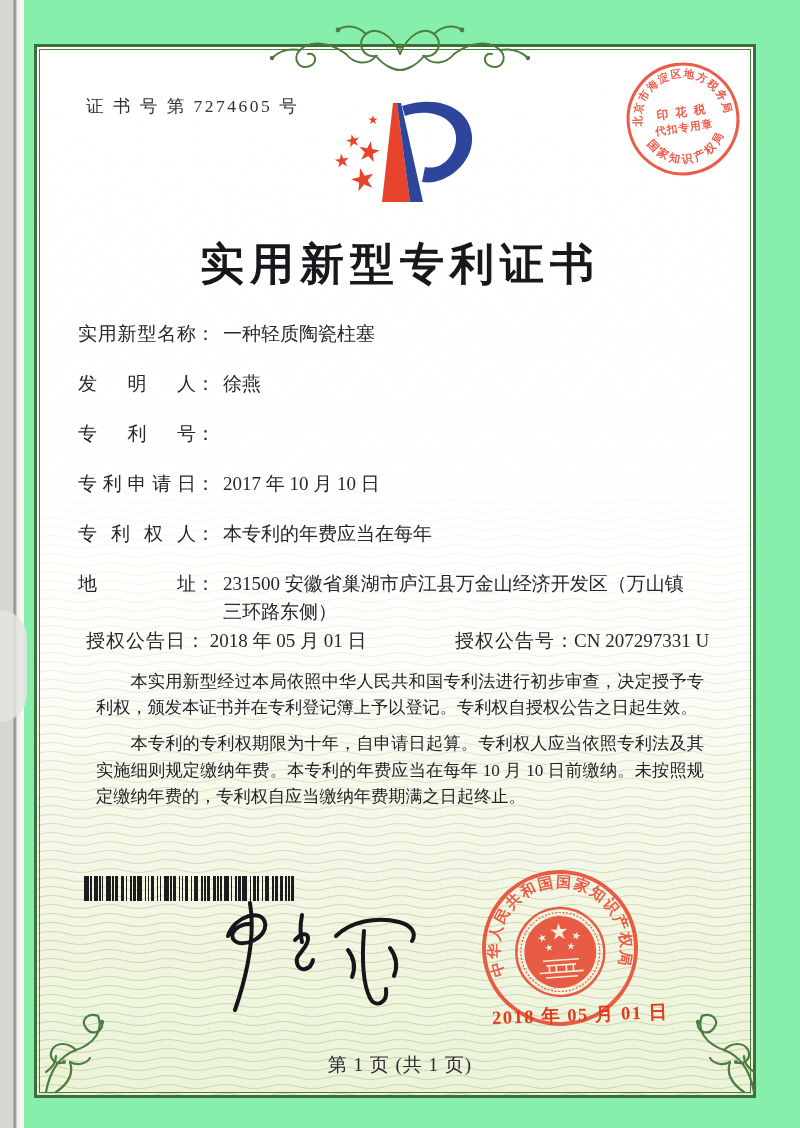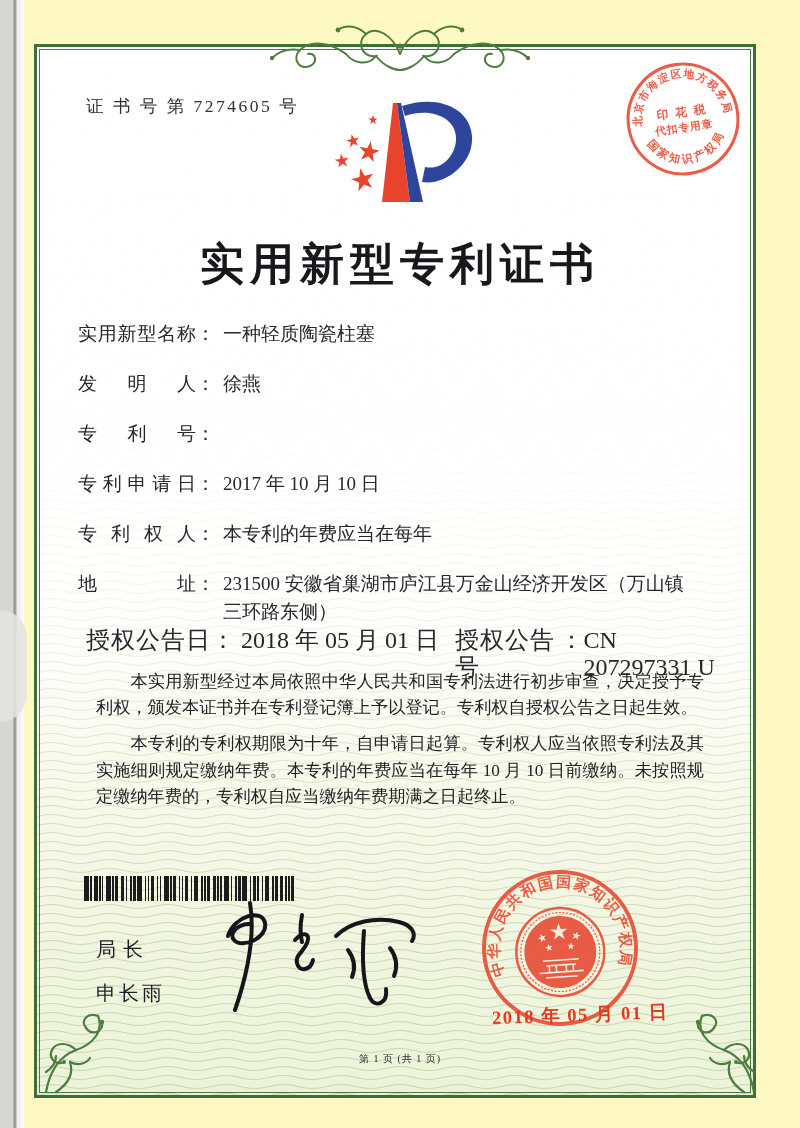--- a/index.html
+++ b/index.html
@@ -2,21 +2,21 @@
 <html><head>
 <meta charset="utf-8">
 <style>
   html,body{margin:0;padding:0;}
   body{
     width:800px;height:1128px;overflow:hidden;
     background:#e0e0dd;
     font-family:"Liberation Serif","DejaVu Serif",serif;
     position:relative;
   }
-  .page{position:absolute;left:0;top:0;width:800px;height:1128px;background:#fef9c3;}
+  .page{position:absolute;left:0;top:0;width:800px;height:1128px;background:#86efac;}
   
   .scan-edge{position:absolute;left:0;top:0;width:24px;height:100%;z-index:6;
     background:linear-gradient(90deg,#d6d6d3 0,#d6d6d3 13px,#8f8f8a 14px,#a8a8a3 16px,#ececea 17px,#fbfbf8 23px);}
   .scan-notch{position:absolute;left:0;top:610px;width:27px;height:112px;z-index:7;
     background:#e4e4e1;border-radius:0 60px 60px 0;opacity:.85;}
   
   .frame{position:absolute;left:34px;top:44px;right:44px;bottom:30px;border:3px solid #3e6e3a;z-index:2;}
   .frame::after{content:'';position:absolute;inset:2px;border:1.5px solid #4a7a44;}
   
   .pattern-wrap{position:absolute;left:37px;top:47px;right:47px;bottom:33px;overflow:hidden;z-index:1;
@@ -30,36 +30,36 @@
   .logo{position:absolute;left:330px;top:100px;}
   .tax-stamp{position:absolute;left:622px;top:58px;opacity:.92;transform:rotate(-8deg);}
   .title{position:absolute;left:100px;top:206px;width:600px;text-align:center;
     font-size:44px;font-weight:700;letter-spacing:6px;color:#17171c;}
   .fields{position:absolute;left:78px;top:320px;width:620px;font-size:19px;}
   .frow{margin-bottom:22.5px;display:flex;align-items:flex-start;line-height:27.5px;}
   .flabel{display:inline-block;width:118px;text-align:justify;text-align-last:justify;flex:0 0 118px;}
   .fcolon{flex:0 0 auto;margin-right:8px;}
   .fvalue{flex:0 1 auto;}
   .fvalue.addr{max-width:478px;}
-  .grant-row{position:absolute;left:86px;top:627px;width:640px;font-size:24px;line-height:27px;display:flex;}
+  .grant-row{position:absolute;left:86px;top:627px;width:640px;font-size:19px;line-height:27px;display:flex;}
   .grant-right{position:absolute;left:369px;top:0;display:flex;}
   .glabel{letter-spacing:1px;}
   .paras{position:absolute;left:86px;top:659px;width:628px;font-size:17.2px;line-height:26.2px;
     text-align:justify;color:#222226;}
   .paras p{margin:10px;text-indent:2em;}
   .barcode{position:absolute;left:84px;top:876px;width:222px;height:25px;font-size:0;}
   .barcode span{display:inline-block;height:100%;background:#1c1c1c;vertical-align:top;}
   .director{position:absolute;left:96px;top:936px;font-size:20px;color:#1e1e24;}
   .director .d1{letter-spacing:7px;}
   .director .d2{margin-top:17px;letter-spacing:3px;}
   .signature{position:absolute;left:198px;top:898px;}
   .seal{position:absolute;left:478px;top:866px;opacity:.93;transform:rotate(-4deg);}
   .seal-date{position:absolute;left:492px;top:1002px;font-size:18.5px;font-weight:700;
     color:#e23b20;letter-spacing:1.5px;transform:rotate(-2deg);z-index:5;}
-  .footer{position:absolute;left:0;top:1052px;width:100%;text-align:center;font-size:10px;
+  .footer{position:absolute;left:0;top:1052px;width:100%;text-align:center;font-size:19px;
     letter-spacing:1px;color:#2b2b30;}
   .red{fill:#e8503a;}
 </style>
 </head>
 <body>
 
 <div class="page">
 
   <div class="pattern-wrap">
     <svg width="722" height="1054">
@@ -210,24 +210,20 @@
       </span>
     </div>
 
     <div class="paras">
       <p>本实用新型经过本局依照中华人民共和国专利法进行初步审查，决定授予专利权，颁发本证书并在专利登记簿上予以登记。专利权自授权公告之日起生效。</p>
       <p>本专利的专利权期限为十年，自申请日起算。专利权人应当依照专利法及其实施细则规定缴纳年费。本专利的年费应当在每年 10 月 10 日前缴纳。未按照规定缴纳年费的，专利权自应当缴纳年费期满之日起终止。</p>
     </div>
 
     <div class="barcode"><span style="width:4.800000000000001px;margin-right:1.35px"></span><span style="width:1.6px;margin-right:2.7px"></span><span style="width:3.2px;margin-right:1.35px"></span><span style="width:1.6px;margin-right:1.35px"></span><span style="width:1.6px;margin-right:2.7px"></span><span style="width:4.800000000000001px;margin-right:1.35px"></span><span style="width:1.6px;margin-right:1.35px"></span><span style="width:3.2px;margin-right:2.7px"></span><span style="width:3.2px;margin-right:1.35px"></span><span style="width:1.6px;margin-right:2.7px"></span><span style="width:1.6px;margin-right:1.35px"></span><span style="width:3.2px;margin-right:1.35px"></span><span style="width:4.800000000000001px;margin-right:2.7px"></span><span style="width:1.6px;margin-right:1.35px"></span><span style="width:1.6px;margin-right:1.35px"></span><span style="width:3.2px;margin-right:2.7px"></span><span style="width:1.6px;margin-right:1.35px"></span><span style="width:1.6px;margin-right:2.7px"></span><span style="width:4.800000000000001px;margin-right:1.35px"></span><span style="width:1.6px;margin-right:1.35px"></span><span style="width:3.2px;margin-right:2.7px"></span><span style="width:1.6px;margin-right:1.35px"></span><span style="width:1.6px;margin-right:1.35px"></span><span style="width:3.2px;margin-right:2.7px"></span><span style="width:1.6px;margin-right:1.35px"></span><span style="width:4.800000000000001px;margin-right:2.7px"></span><span style="width:1.6px;margin-right:1.35px"></span><span style="width:1.6px;margin-right:1.35px"></span><span style="width:3.2px;margin-right:2.7px"></span><span style="width:3.2px;margin-right:1.35px"></span><span style="width:1.6px;margin-right:1.35px"></span><span style="width:1.6px;margin-right:2.7px"></span><span style="width:4.800000000000001px;margin-right:1.35px"></span><span style="width:1.6px;margin-right:2.7px"></span><span style="width:1.6px;margin-right:1.35px"></span><span style="width:3.2px;margin-right:1.35px"></span><span style="width:4.800000000000001px;margin-right:2.7px"></span><span style="width:1.6px;margin-right:1.35px"></span><span style="width:3.2px;margin-right:1.35px"></span><span style="width:1.6px;margin-right:2.7px"></span><span style="width:1.6px;margin-right:1.35px"></span><span style="width:4.800000000000001px;margin-right:2.7px"></span><span style="width:1.6px;margin-right:1.35px"></span><span style="width:3.2px;margin-right:1.35px"></span><span style="width:3.2px;margin-right:2.7px"></span><span style="width:1.6px;margin-right:1.35px"></span><span style="width:1.6px;margin-right:1.35px"></span><span style="width:3.2px;margin-right:2.7px"></span></div>
 
-    <div class="director">
-      <div class="d1">局长</div>
-      <div class="d2">申长雨</div>
-    </div>
 
     <svg class="signature" width="235" height="120" viewBox="0 0 235 120">
       <g fill="none" stroke="#15151a" stroke-width="4" stroke-linecap="round">
         <path d="M30,38 C36,18 64,10 67,25 C70,40 44,51 36,42 C30,35 41,25 53,26"></path>
         <path d="M52,5 C57,35 50,74 37,112"></path>
         <path d="M104,17 C102,28 102,36 104,44"></path>
         <path d="M97,42 C105,33 113,35 109,45 C105,55 97,57 99,65 C101,75 113,72 115,62"></path>
         <path d="M138,38 C152,24 178,18 201,24 C213,27 219,35 214,43"></path>
         <path d="M166,33 C164,58 164,84 172,100 C177,110 190,106 188,91"></path>
         <path d="M150,52 C156,60 158,69 154,79"></path>

